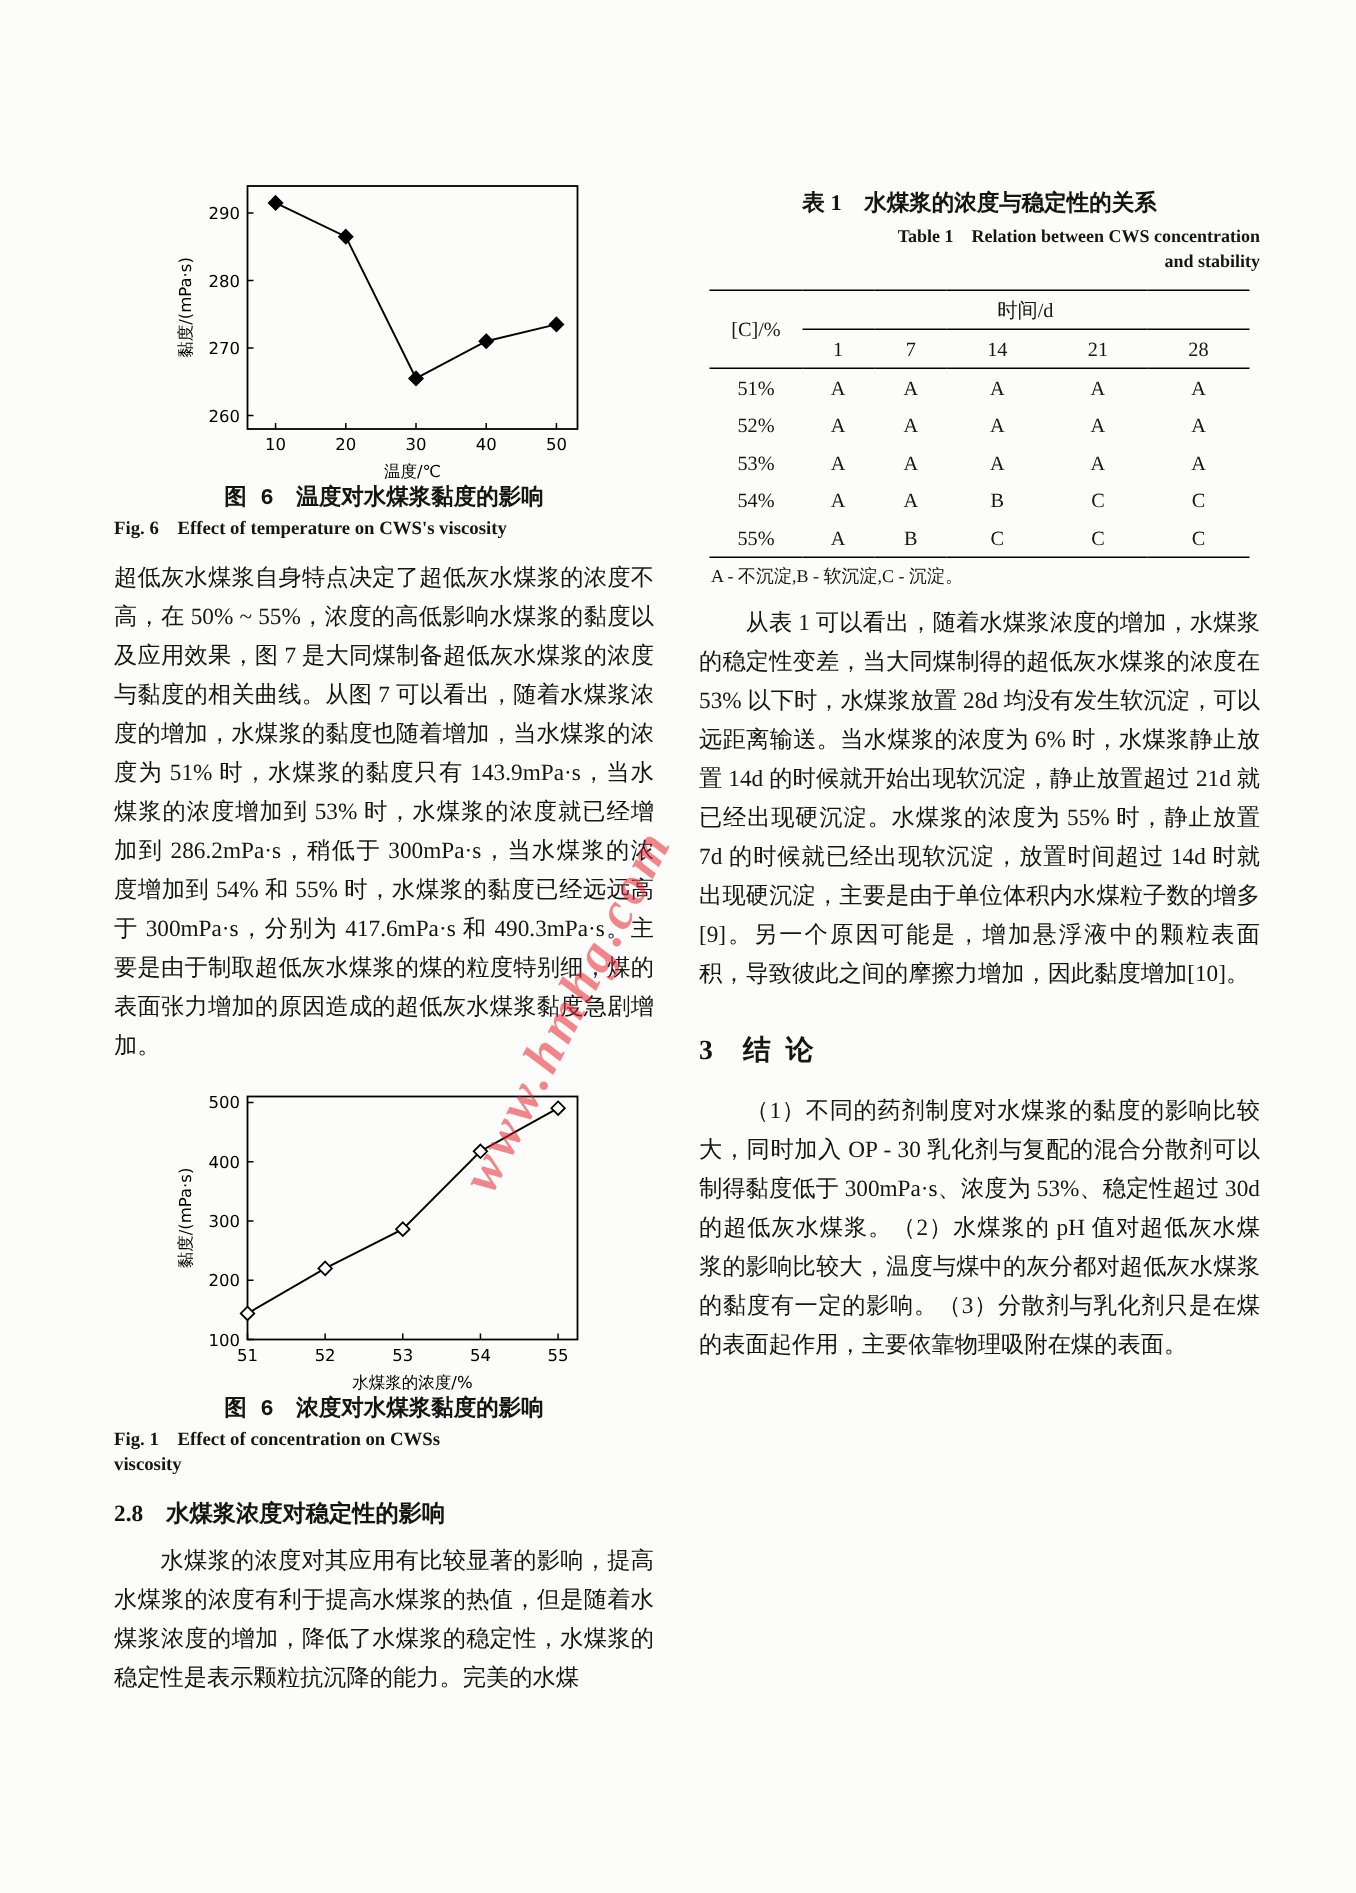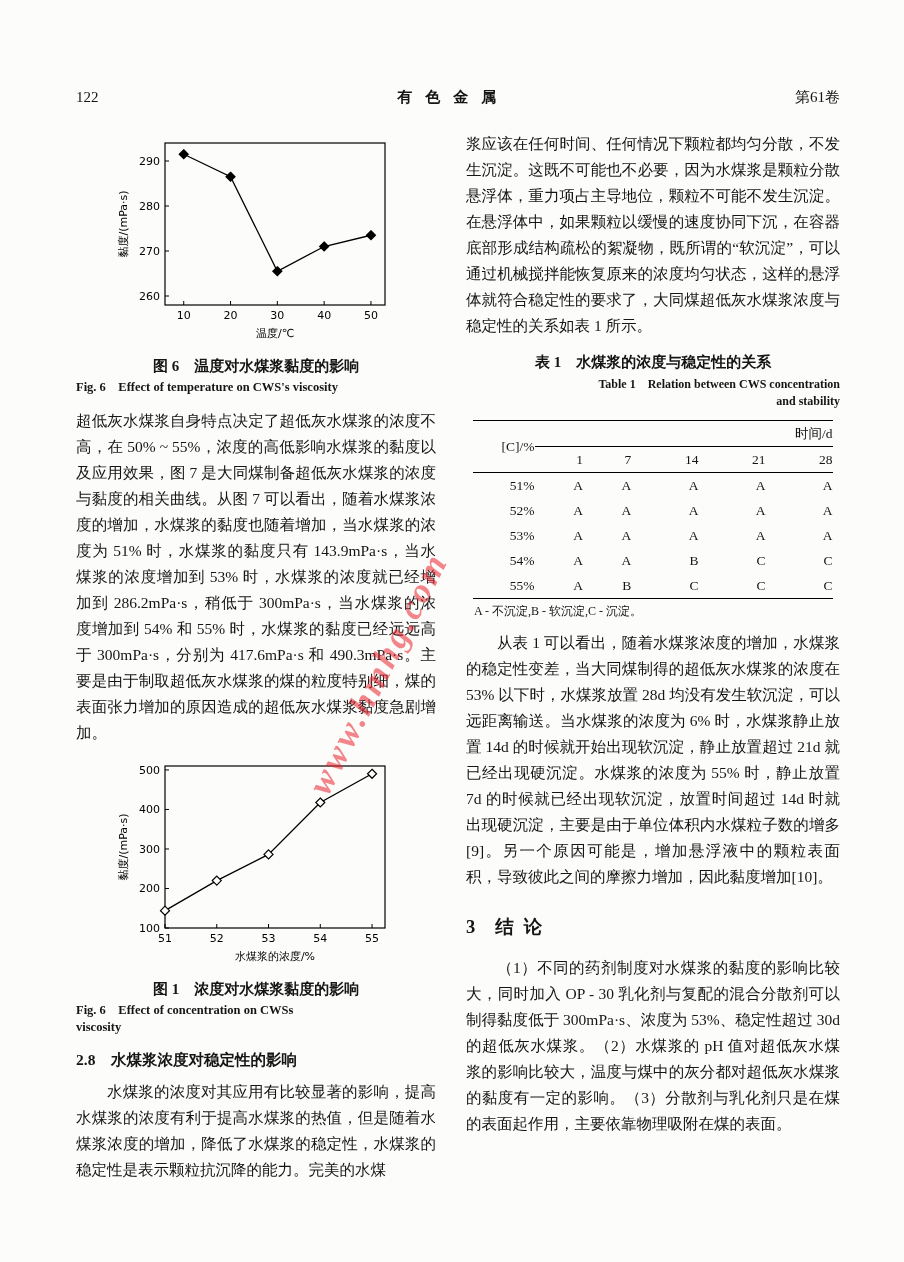--- a/index.html
+++ b/index.html
@@ -22,40 +22,40 @@
   }
   .header .journal { letter-spacing:13px; font-weight:600; text-indent:13px; }
   .columns { display:flex; gap:30px; margin-top:24px; }
   .col-left  { width:360px; }
   .col-right { width:374px; }
   p.body-text {
     font-size:15.5px; line-height:26px; text-align:justify;
     margin:0;
   }
   p.indent { text-indent:2em; }
-  .fig-caption-cn { text-align:center; font-weight:bold; font-size:15px; margin-top:16px; }
+  .fig-caption-cn { text-align:center; font-weight:bold; font-size:15px; margin-top:0;font-family:Liberation Mono, monospace; }
   .fig-caption-en { text-align:left; font-weight:bold; font-size:12.5px; margin-top:3px; line-height:17px; }
   .chart-wrap { display:flex; justify-content:center; margin-top:2px; }
   svg text { font-family:"DejaVu Sans","Liberation Sans",sans-serif; fill:#000; }
 
   .sec-heading { font-weight:bold; font-size:15.5px; margin:14px 0 8px; }
   .sec3-heading { font-weight:bold; font-size:18.5px; margin:24px 0 16px; }
   .sec3-heading .num { margin-right:20px; }
   .sec3-heading .ttl { letter-spacing:10px; }
 
   .tbl-title-cn { text-align:center; font-weight:bold; font-size:15px; margin-top:14px; }
   .tbl-title-en { text-align:right; font-weight:bold; font-size:12px; margin-top:4px; line-height:17px; }
   table.stab {
     width:96%; margin:10px auto 0;
     border-collapse:collapse;
     font-size:13.5px;
     border-top:1.6px solid #000;
     border-bottom:1.6px solid #000;
   }
-  table.stab th, table.stab td { text-align:right; padding:2px 0; line-height:21px; font-weight:normal; }
+  table.stab th, table.stab td { text-align:center; padding:2px 0; line-height:21px; font-weight:normal; }
   th.c-head { font-weight:bold; border-bottom:1px solid #000; width:17%; }
   th.time-head { font-weight:bold; border-bottom:1px solid #000; }
   th.t-col { border-bottom:1px solid #000; }
   .tbl-footnote { font-size:12px; margin:4px 0 0 8px; }
 
   .watermark {
     position:absolute;
     left:318px; top:772px;
     transform:rotate(-63deg);
     transform-origin:0 50%;
@@ -65,25 +65,20 @@
     pointer-events:none;
     white-space:nowrap;
     z-index:5;
   }
 </style>
 </head>
 <body>
 
 <div class="page">
 
-  <div class="header">
-    <span>122</span>
-    <span class="journal">有色金属</span>
-    <span>第61卷</span>
-  </div>
 
   <div class="columns">
 
     <div class="col-left">
 
       <div class="chart-wrap">
         <svg id="fig6-svg" width="282" height="208">
             <rect x="50" y="10" width="220" height="162" fill="none" stroke="#000" stroke-width="1.2"></rect>
             <line x1="68.72340425531915" y1="172" x2="68.72340425531915" y2="168" stroke="#000" stroke-width="1"></line>
             <text x="68.72340425531915" y="186" text-anchor="middle" font-size="11">10</text>
@@ -144,33 +139,32 @@
             <polyline points="50,154.65414634146342 101.76470588235294,124.58536585365854 153.52941176470588,98.42829268292684 205.29411764705884,46.50926829268292 257.05882352941177,17.783902439024388" fill="none" stroke="#000" stroke-width="1.3"></polyline>
             <path d="M 50 150.15414634146342 L 54.5 154.65414634146342 L 50 159.15414634146342 L 45.5 154.65414634146342 Z" fill="#fff" stroke="#000" stroke-width="1.2"></path>
             <path d="M 101.76470588235294 120.08536585365854 L 106.26470588235294 124.58536585365854 L 101.76470588235294 129.08536585365854 L 97.26470588235294 124.58536585365854 Z" fill="#fff" stroke="#000" stroke-width="1.2"></path>
             <path d="M 153.52941176470588 93.92829268292684 L 158.02941176470588 98.42829268292684 L 153.52941176470588 102.92829268292684 L 149.02941176470588 98.42829268292684 Z" fill="#fff" stroke="#000" stroke-width="1.2"></path>
             <path d="M 205.29411764705884 42.00926829268292 L 209.79411764705884 46.50926829268292 L 205.29411764705884 51.00926829268292 L 200.79411764705884 46.50926829268292 Z" fill="#fff" stroke="#000" stroke-width="1.2"></path>
             <path d="M 257.05882352941177 13.283902439024388 L 261.55882352941177 17.783902439024388 L 257.05882352941177 22.283902439024388 L 252.55882352941177 17.783902439024388 Z" fill="#fff" stroke="#000" stroke-width="1.2"></path>
             <text x="160" y="204" text-anchor="middle" font-size="11">水煤浆的浓度/%</text>
             <text x="12" y="91" text-anchor="middle" font-size="11" transform="rotate(-90 12 91)">黏度/(mPa·s)</text>
           </svg>
       </div>
-      <div class="fig-caption-cn">图 1　浓度对水煤浆黏度的影响</div>
-      <div class="fig-caption-en">Fig. 6　Effect of concentration on CWSs</div>
+      <div class="fig-caption-cn">图 6　浓度对水煤浆黏度的影响</div>
+      <div class="fig-caption-en">Fig. 1　Effect of concentration on CWSs</div>
       <div class="fig-caption-en" style="margin-top:0;">viscosity</div>
 
       <div class="sec-heading">2.8　水煤浆浓度对稳定性的影响</div>
 
       <p class="body-text indent">水煤浆的浓度对其应用有比较显著的影响，提高水煤浆的浓度有利于提高水煤浆的热值，但是随着水煤浆浓度的增加，降低了水煤浆的稳定性，水煤浆的稳定性是表示颗粒抗沉降的能力。完美的水煤</p>
 
     </div>
 
     <div class="col-right">
 
-      <p class="body-text">浆应该在任何时间、任何情况下颗粒都均匀分散，不发生沉淀。这既不可能也不必要，因为水煤浆是颗粒分散悬浮体，重力项占主导地位，颗粒不可能不发生沉淀。在悬浮体中，如果颗粒以缓慢的速度协同下沉，在容器底部形成结构疏松的絮凝物，既所谓的“软沉淀”，可以通过机械搅拌能恢复原来的浓度均匀状态，这样的悬浮体就符合稳定性的要求了，大同煤超低灰水煤浆浓度与稳定性的关系如表 1 所示。</p>
 
       <div class="tbl-title-cn">表 1　水煤浆的浓度与稳定性的关系</div>
       <div class="tbl-title-en">Table 1　Relation between CWS concentration</div>
       <div class="tbl-title-en" style="margin-top:0;">and stability</div>
 
       <table class="stab">
         <thead>
           <tr>
             <th class="c-head" rowspan="2">[C]/%</th>
             <th class="time-head" colspan="5">时间/d</th>

